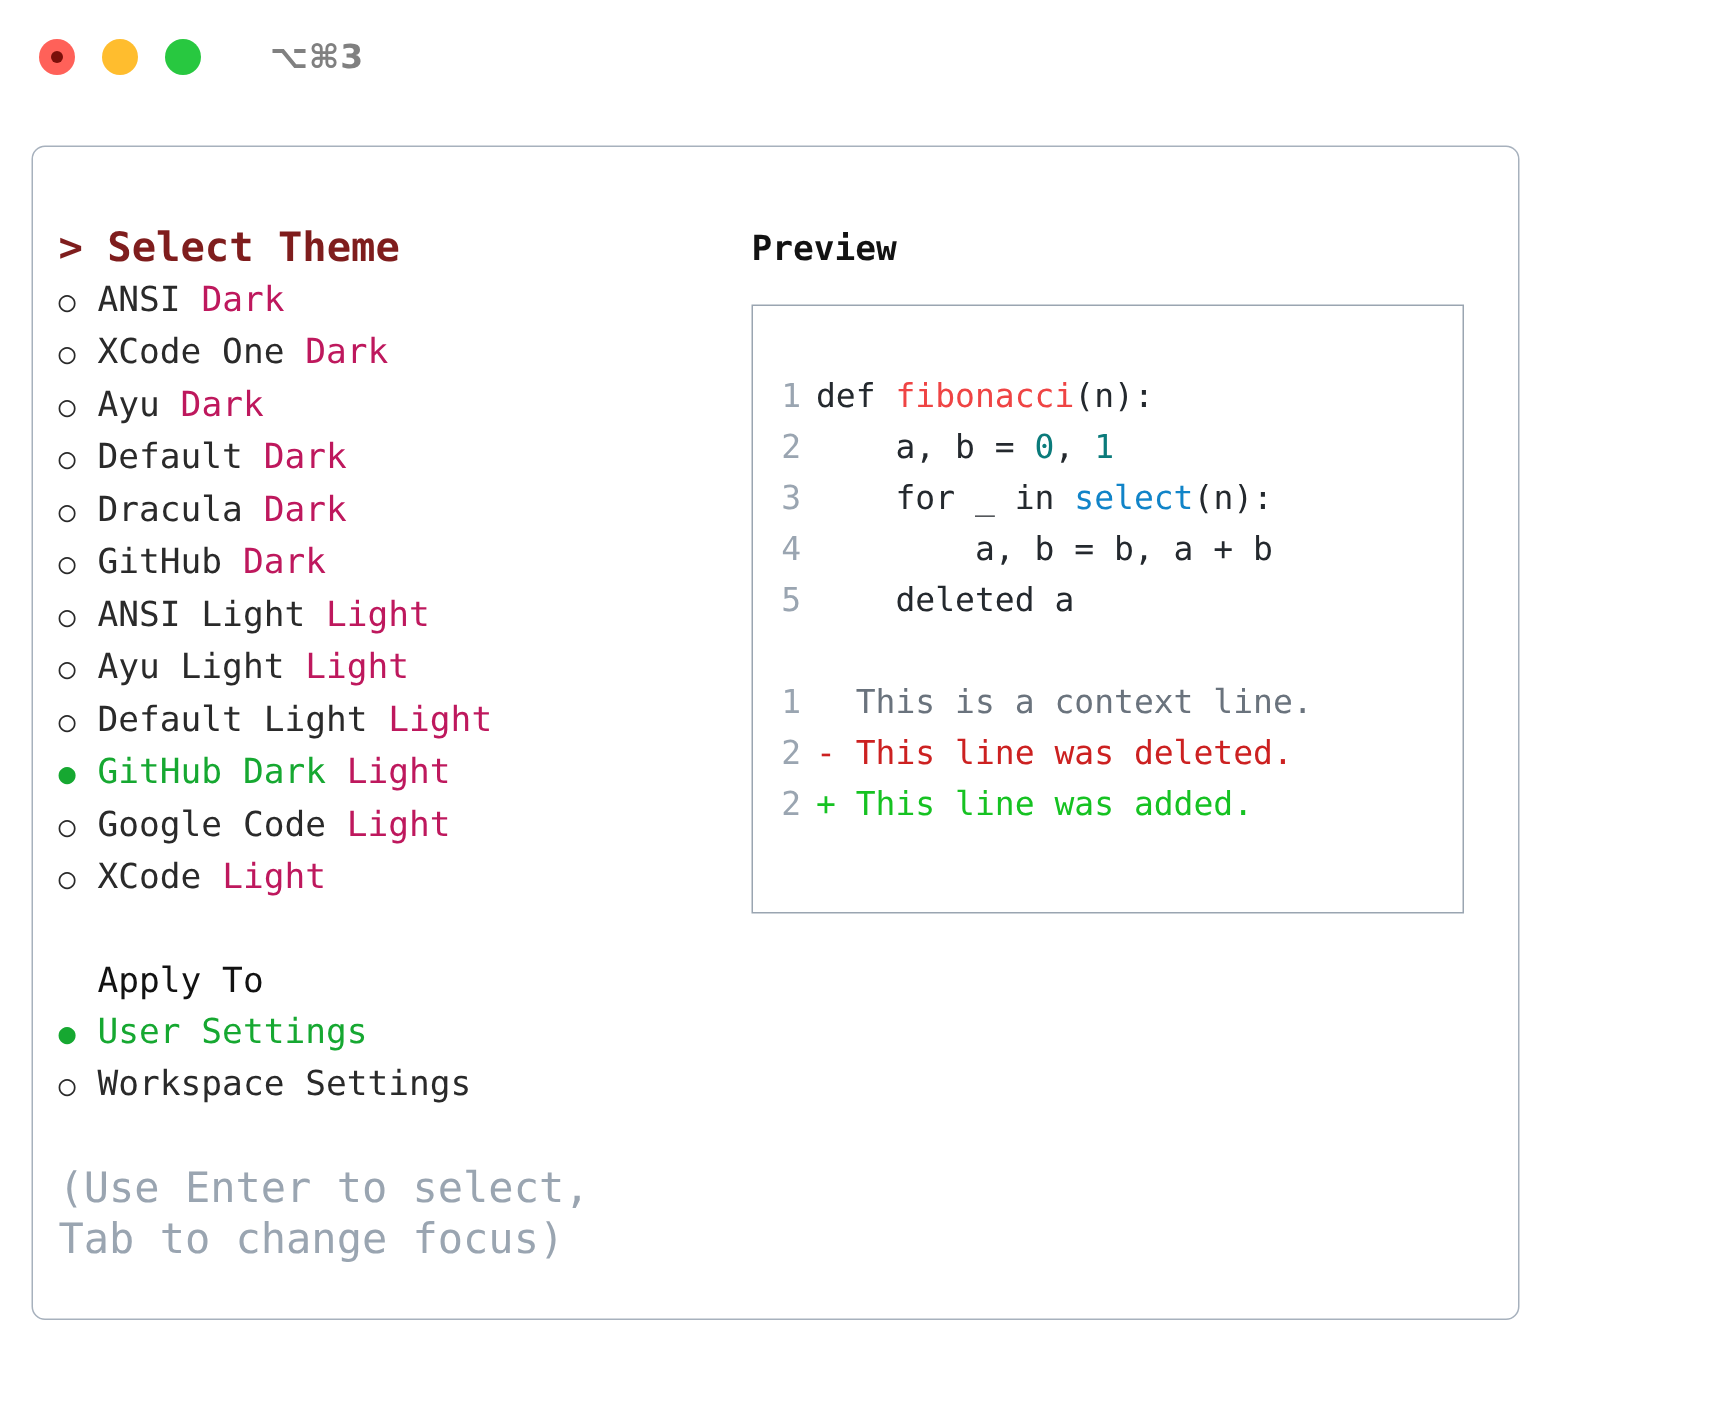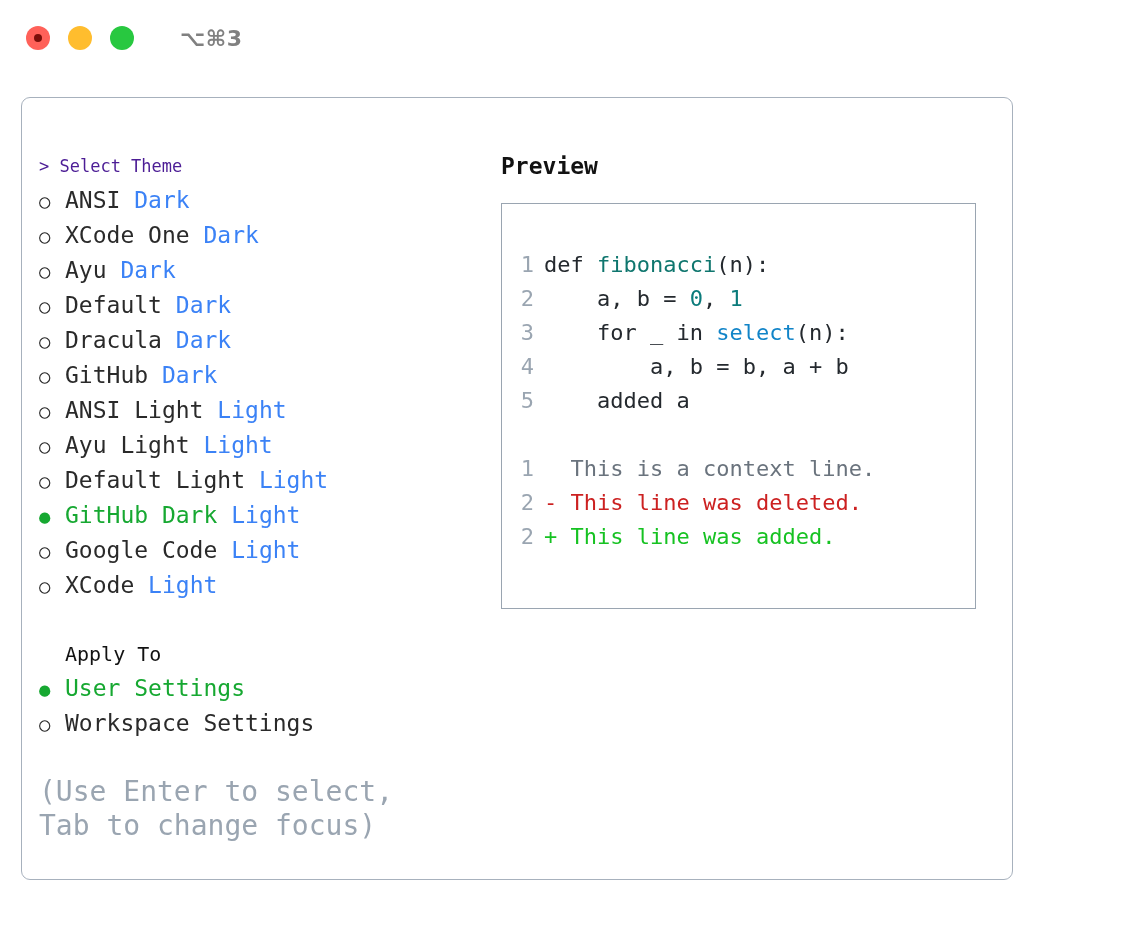--- a/index.html
+++ b/index.html
@@ -89,23 +89,23 @@
 
   
   .left-col {
     position: absolute;
     left: 17px;
     top: 51px;
     width: 450px;
   }
 
   .section-head {
-    font-size: 17px;
-    font-weight: normal;
-    color: #4c1d95;
+    font-size: 27px;
+    font-weight: bold;
+    color: #7f1d1d;
     line-height: 34px;
     white-space: pre;
   }
 
   .opt-row {
     display: flex;
     align-items: baseline;
     line-height: 34px;
     font-size: 23px;
     white-space: pre;
@@ -114,26 +114,26 @@
   .marker {
     width: 26px;
     flex: 0 0 26px;
     color: #2a2a2a;
     font-size: 19px;
     line-height: 34px;
   }
   .marker.selected { color: #16a831; font-size: 19px; }
   .opt-label { color: #2a2a2a; }
   .opt-row.selected .opt-label { color: #16a831; }
-  .opt-variant { color: #3b82f6; }
+  .opt-variant { color: #be185d; }
 
   .blank-row { height: 34px; line-height: 34px; }
 
   .group-head {
-    font-size: 20px;
+    font-size: 23px;
     color: #121212;
     line-height: 34px;
     padding-left: 26px;
     white-space: pre;
   }
 
   .help-text {
     margin-top: 34px;
     font-size: 28px;
     line-height: 34px;
@@ -174,21 +174,21 @@
   .lineno {
     flex: 0 0 42px;
     width: 42px;
     text-align: right;
     color: #9aa5b1;
     padding-right: 10px;
     box-sizing: border-box;
   }
   .code-text { color: #24292e; }
   .tok-def     { color: #24292e; }
-  .tok-fn      { color: #0f766e; }
+  .tok-fn      { color: #ef4444; }
   .tok-num     { color: #0b7b7b; }
   .tok-builtin { color: #1184c8; }
   .diff-ctx { color: #6a737d; }
   .diff-del { color: #cc2121; }
   .diff-add { color: #16c222; }
   .code-blank { height: 34px; }
 </style>
 </head>
 <body>
 
@@ -338,21 +338,21 @@
             <span class="code-text"><span class="tok-def">    for _ in </span><span class="tok-builtin">select</span><span class="tok-def">(n):</span></span>
           </div>
 
           <div class="code-line">
             <span class="lineno">4</span>
             <span class="code-text"><span class="tok-def">        a, b = b, a + b</span></span>
           </div>
 
           <div class="code-line">
             <span class="lineno">5</span>
-            <span class="code-text"><span class="tok-def">    added a</span></span>
+            <span class="code-text"><span class="tok-def">    deleted a</span></span>
           </div>
 
           <div class="code-blank">&nbsp;</div>
 
           <div class="code-line">
             <span class="lineno">1</span>
             <span class="diff-ctx">  This is a context line.</span>
           </div>
 
           <div class="code-line">

